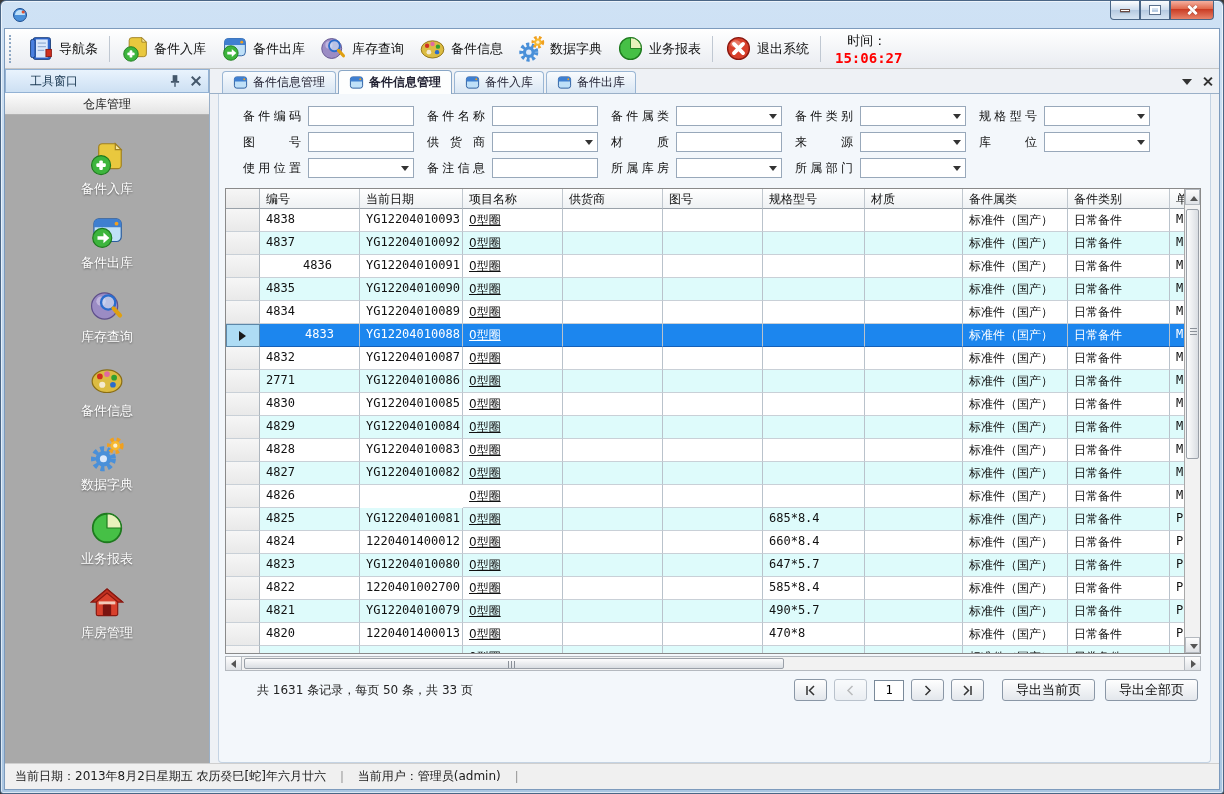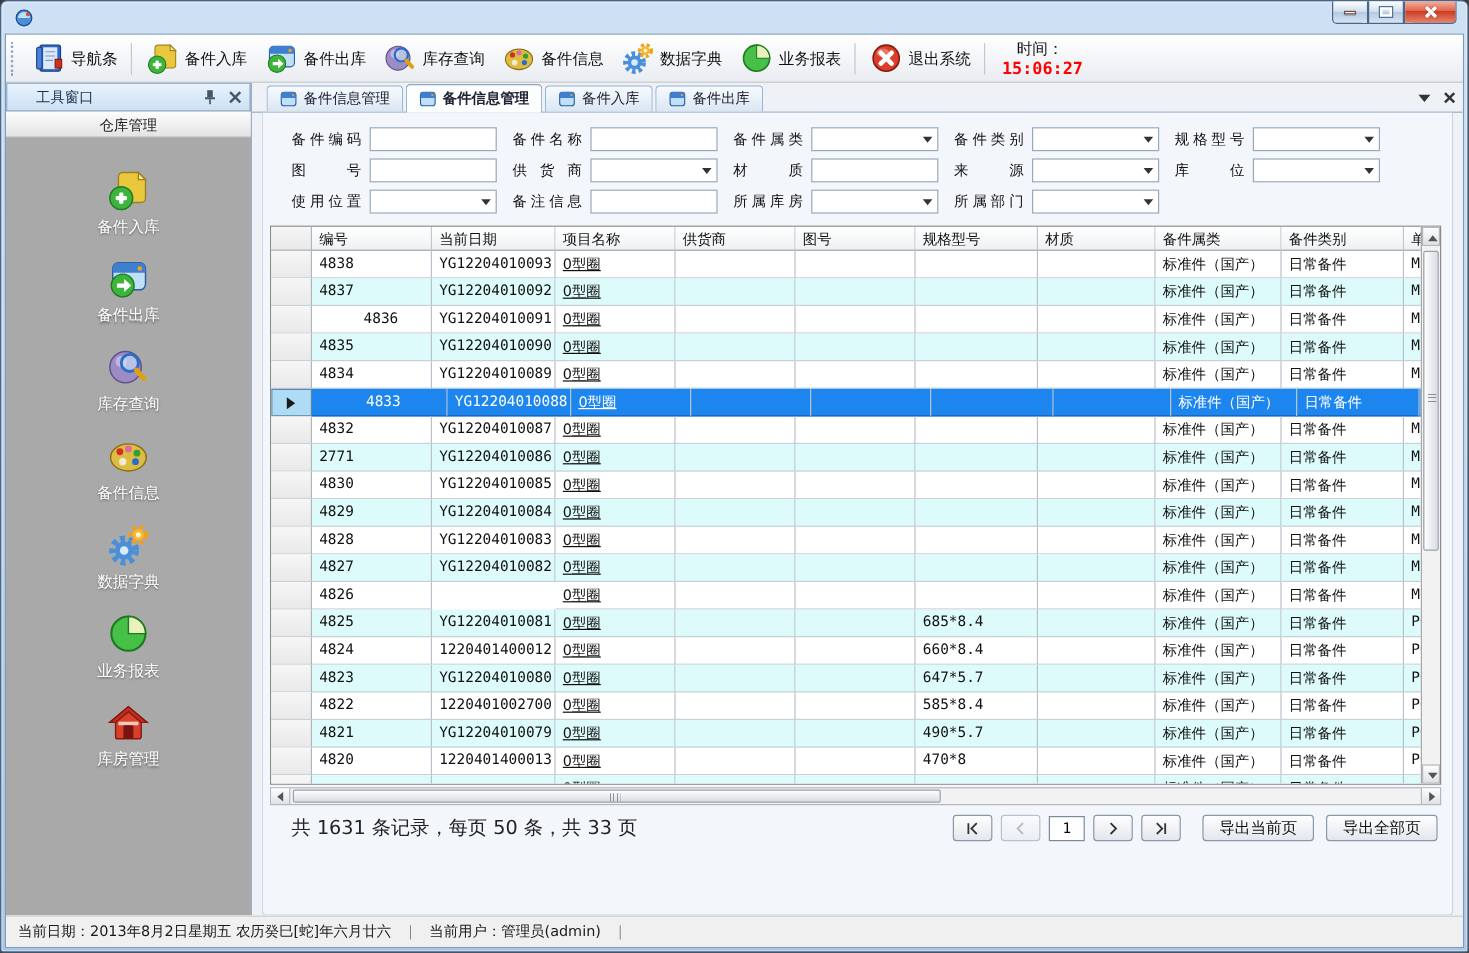--- a/index.html
+++ b/index.html
@@ -119,21 +119,21 @@
   .hscroll{ margin:2px 0 0 6px; width:976px; height:15px; background:#f2f2f2; border:1px solid #b4b9bf; position:relative; }
   .hs-left,.hs-right{ position:absolute; top:0; width:16px; height:13px; background:linear-gradient(#fdfdfd,#dfe2e6); border-right:1px solid #b4b9bf; }
   .hs-left{ left:0; } .hs-right{ right:0; border-left:1px solid #b4b9bf; border-right:none; }
   .hs-left::after{ content:""; position:absolute; left:5px; top:3px; border-top:4px solid transparent; border-bottom:4px solid transparent; border-right:5px solid #555; }
   .hs-right::after{ content:""; position:absolute; left:6px; top:3px; border-top:4px solid transparent; border-bottom:4px solid transparent; border-left:5px solid #555; }
   .hs-thumb{ position:absolute; left:18px; top:1px; width:540px; height:11px; border:1px solid #9aa0a8; border-radius:2px; background:linear-gradient(#fdfdfd,#d9dde2); }
   .hs-thumb::after{ content:""; position:absolute; top:2px; left:263px; width:9px; height:7px;
         background:repeating-linear-gradient(90deg,#8a9098 0 1px, transparent 1px 3px); }
   
   .pager{ display:flex; align-items:center; margin:8px 12px 0 6px; }
-  .pg-summary{ font-size:16px; color:#222; margin-left:18px; }
+  .pg-summary{ font-size:12px; color:#222; margin-left:32px; }
   .pg-controls{ margin-left:auto; display:flex; align-items:center; gap:7px; }
   .pg-btn{ width:33px; height:22px; border:1px solid #8a97a6; border-radius:3px; background:linear-gradient(#fefefe,#e3e7ec); display:flex; align-items:center; justify-content:center; cursor:default; }
   .pg-btn svg{ width:11px; height:11px; display:block; }
   .pg-btn.disabled{ opacity:.55; }
   .pg-input{ width:30px; height:21px; border:1px solid #7a8a9a; text-align:center; font-size:12px; font-family:"DejaVu Sans Mono",monospace; }
   .pg-exports{ display:flex; gap:10px; margin-left:18px; }
   
   .statusbar{ height:26px; background:#f0f0f0; border-top:1px solid #cfcfcf; display:flex; align-items:center; padding-left:10px; font-size:12px; color:#1a1a1a; }
   .statusbar .sep{ margin:0 10px; color:#777; }
 </style>
@@ -580,21 +580,21 @@
                     <div class="g-cell" style="width: 100px;"></div>
                     <div class="g-cell" style="width: 100px;"></div>
                     <div class="g-cell mono" style="width: 102px;"></div>
                     <div class="g-cell" style="width: 98px;"></div>
                     <div class="g-cell" style="width: 105px;">标准件（国产）</div>
                     <div class="g-cell" style="width: 102px;">日常备件</div>
                     <div class="g-cell mono" style="width: 40px;">M</div>
                   </div>
                   <div class="g-row alt selected">
                     <div class="sel-cell"></div>
-                    <div class="g-cell mono" style="width: 113px; padding-left: 45px;">4833</div>
+                    <div class="g-cell mono" style="width: 100px; padding-left: 45px;">4833</div>
                     <div class="g-cell mono" style="width: 103px;">YG12204010088</div>
                     <div class="g-cell uline" style="width: 100px;">0型圈</div>
                     <div class="g-cell" style="width: 100px;"></div>
                     <div class="g-cell" style="width: 100px;"></div>
                     <div class="g-cell mono" style="width: 102px;"></div>
                     <div class="g-cell" style="width: 98px;"></div>
                     <div class="g-cell" style="width: 105px;">标准件（国产）</div>
                     <div class="g-cell" style="width: 102px;">日常备件</div>
                     <div class="g-cell mono" style="width: 40px;">M</div>
                   </div>

